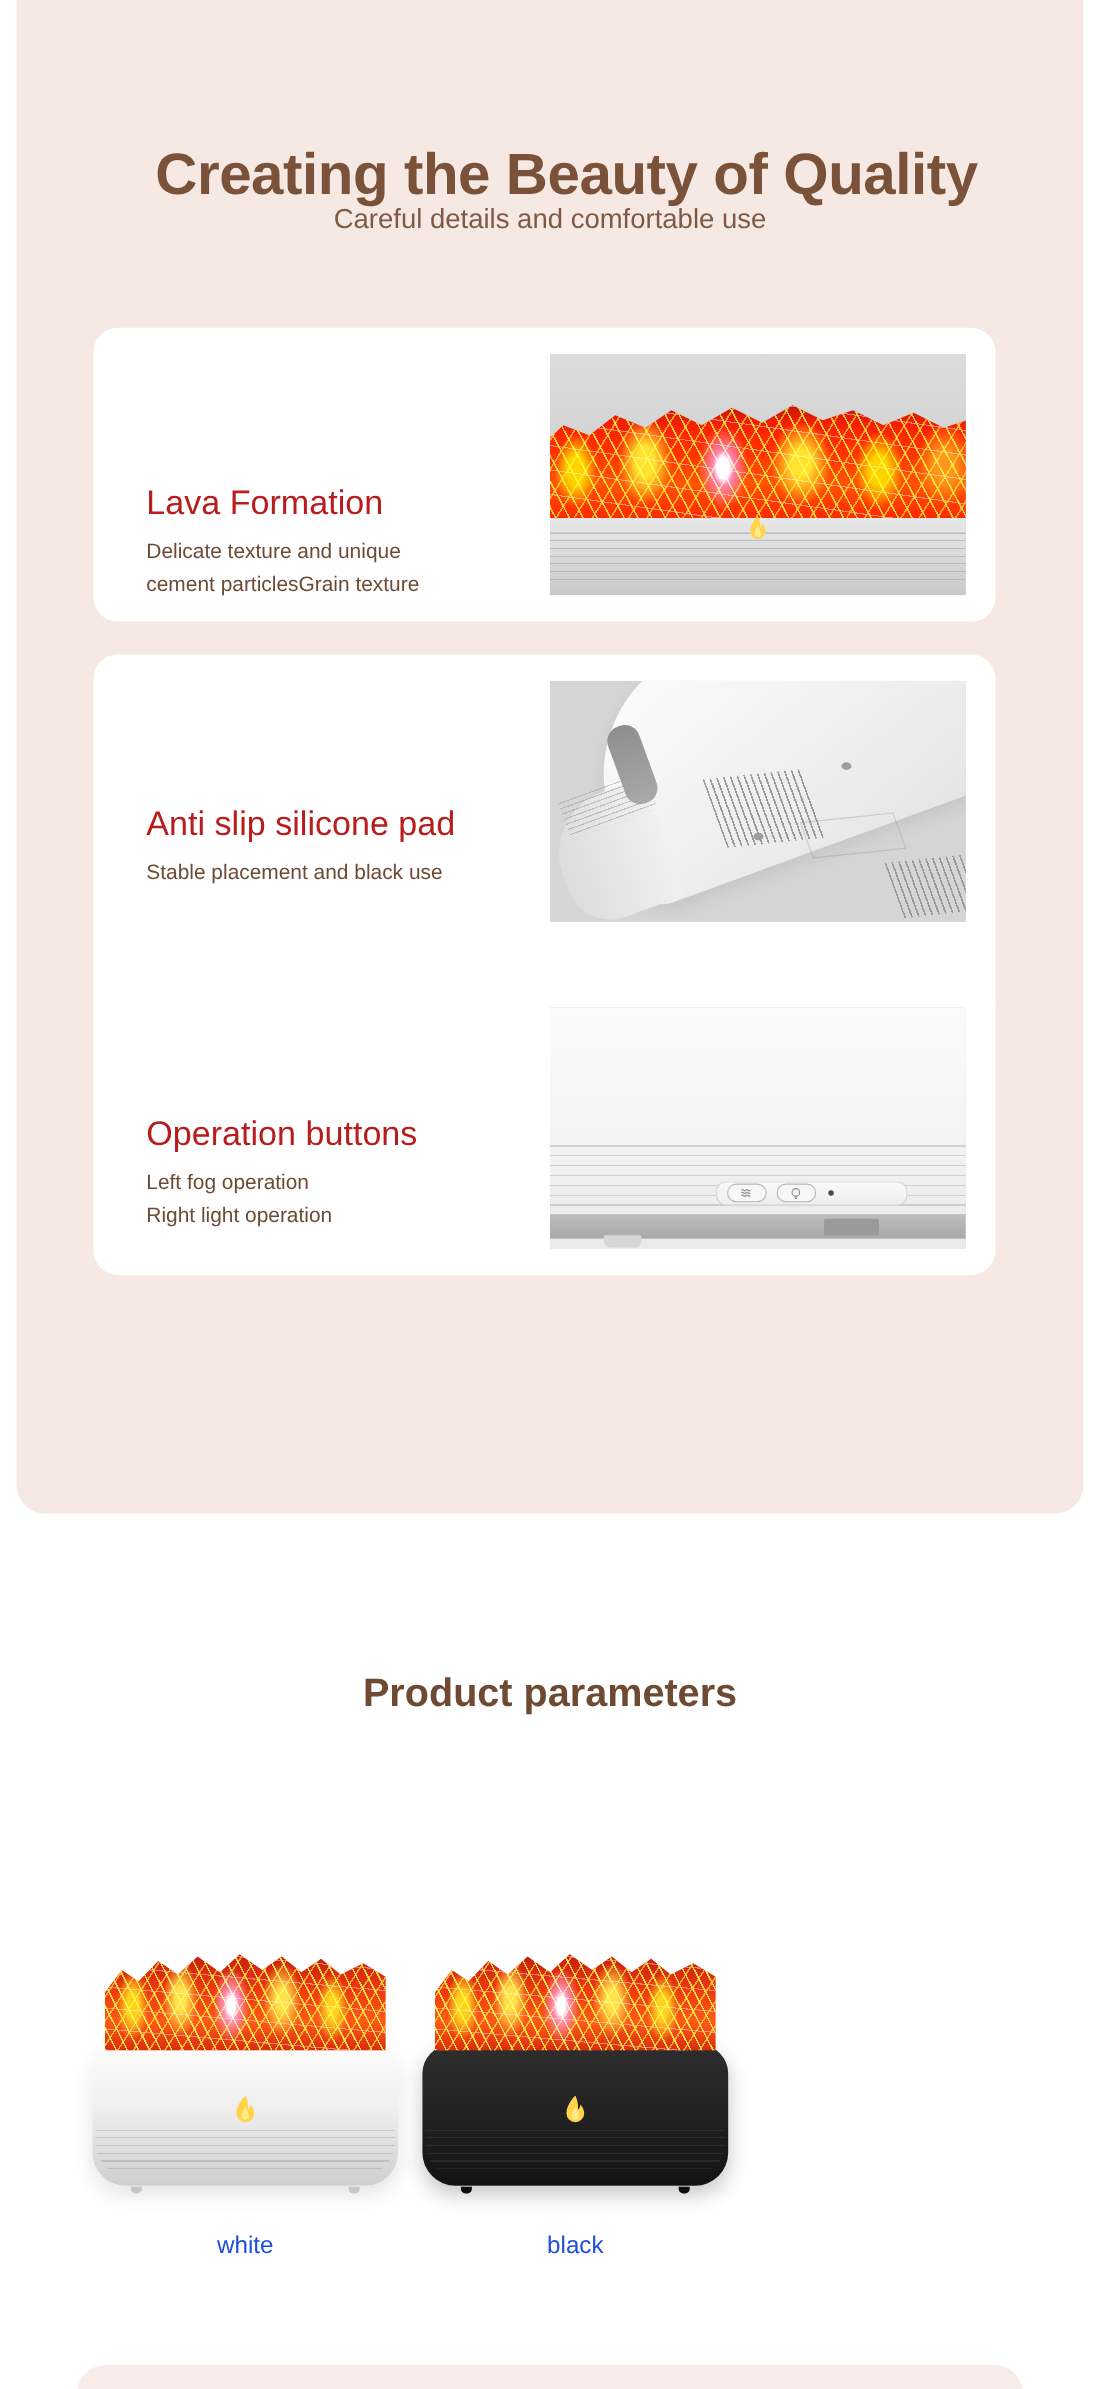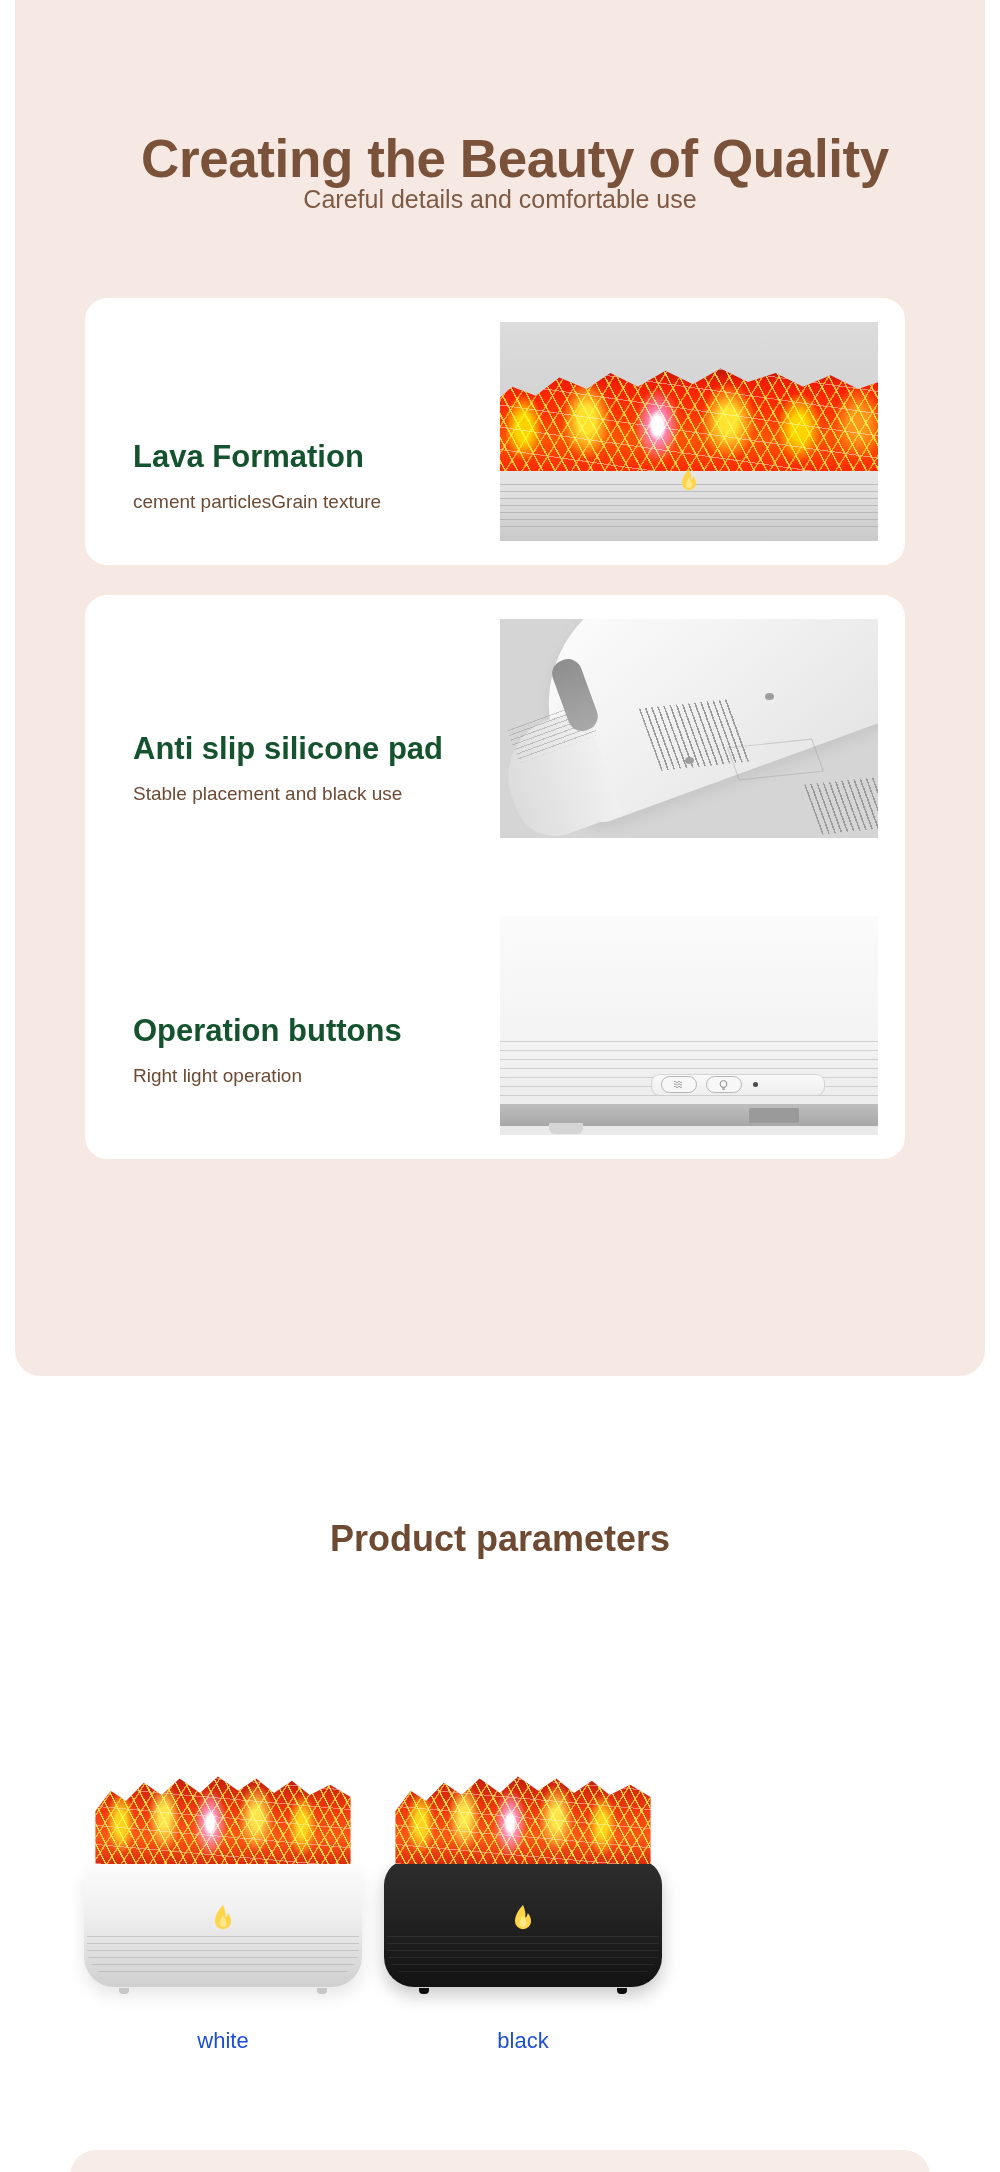--- a/index.html
+++ b/index.html
@@ -53,22 +53,22 @@
     position: absolute;
     left: 48px;
     width: 360px;
   }
   .card-1 .card-text { top: 140px; }
   .card-2 .card-text { top: 135px; }
   .card-3 .card-text { top: 120px; }
 
   .card-title {
     font-size: 31px;
-    color: #14532d;
-    font-weight: bold;
+    color: #b91c1c;
+    font-weight: normal;
     line-height: 1.2;
     margin-bottom: 12px;
     white-space: nowrap;
   }
   .card-desc {
     font-size: 19px;
     color: #6d4a34;
     line-height: 1.55;
   }
 
@@ -321,20 +321,21 @@
 <body>
 
 <div class="pink-panel"></div>
 
 <div class="section-title">Creating the Beauty of Quality</div>
 <div class="section-sub">Careful details and comfortable use</div>
 
 <div class="card card-1">
   <div class="card-text">
     <div class="card-title">Lava Formation</div>
+    <div class="card-desc">Delicate texture and unique</div>
     <div class="card-desc">cement particlesGrain texture</div>
   </div>
   <div class="card-photo">
     <div class="photo-lava">
       <div class="sky"></div>
       <div class="body"></div>
       <div class="ribs"></div>
       <div class="ridge"></div>
       <div class="cracks"></div>
       <div class="flame">
@@ -363,20 +364,21 @@
       <div class="label-box"></div>
       <div class="screw s1"></div>
       <div class="screw s2"></div>
     </div>
   </div>
 </div>
 
 <div class="card card-3">
   <div class="card-text">
     <div class="card-title">Operation buttons</div>
+    <div class="card-desc">Left fog operation</div>
     <div class="card-desc">Right light operation</div>
   </div>
   <div class="card-photo">
     <div class="photo-btn">
       <div class="face"></div>
       <div class="lines"></div>
       <div class="panel"></div>
       <div class="key key-fog">
         <svg width="13" height="11" viewBox="0 0 13 11" aria-hidden="true">
           <path d="M2 8c1.5-2 2.5 2 4 0s2.5 2 4 0" stroke="#8d8d8d" stroke-width="1" fill="none"></path>

